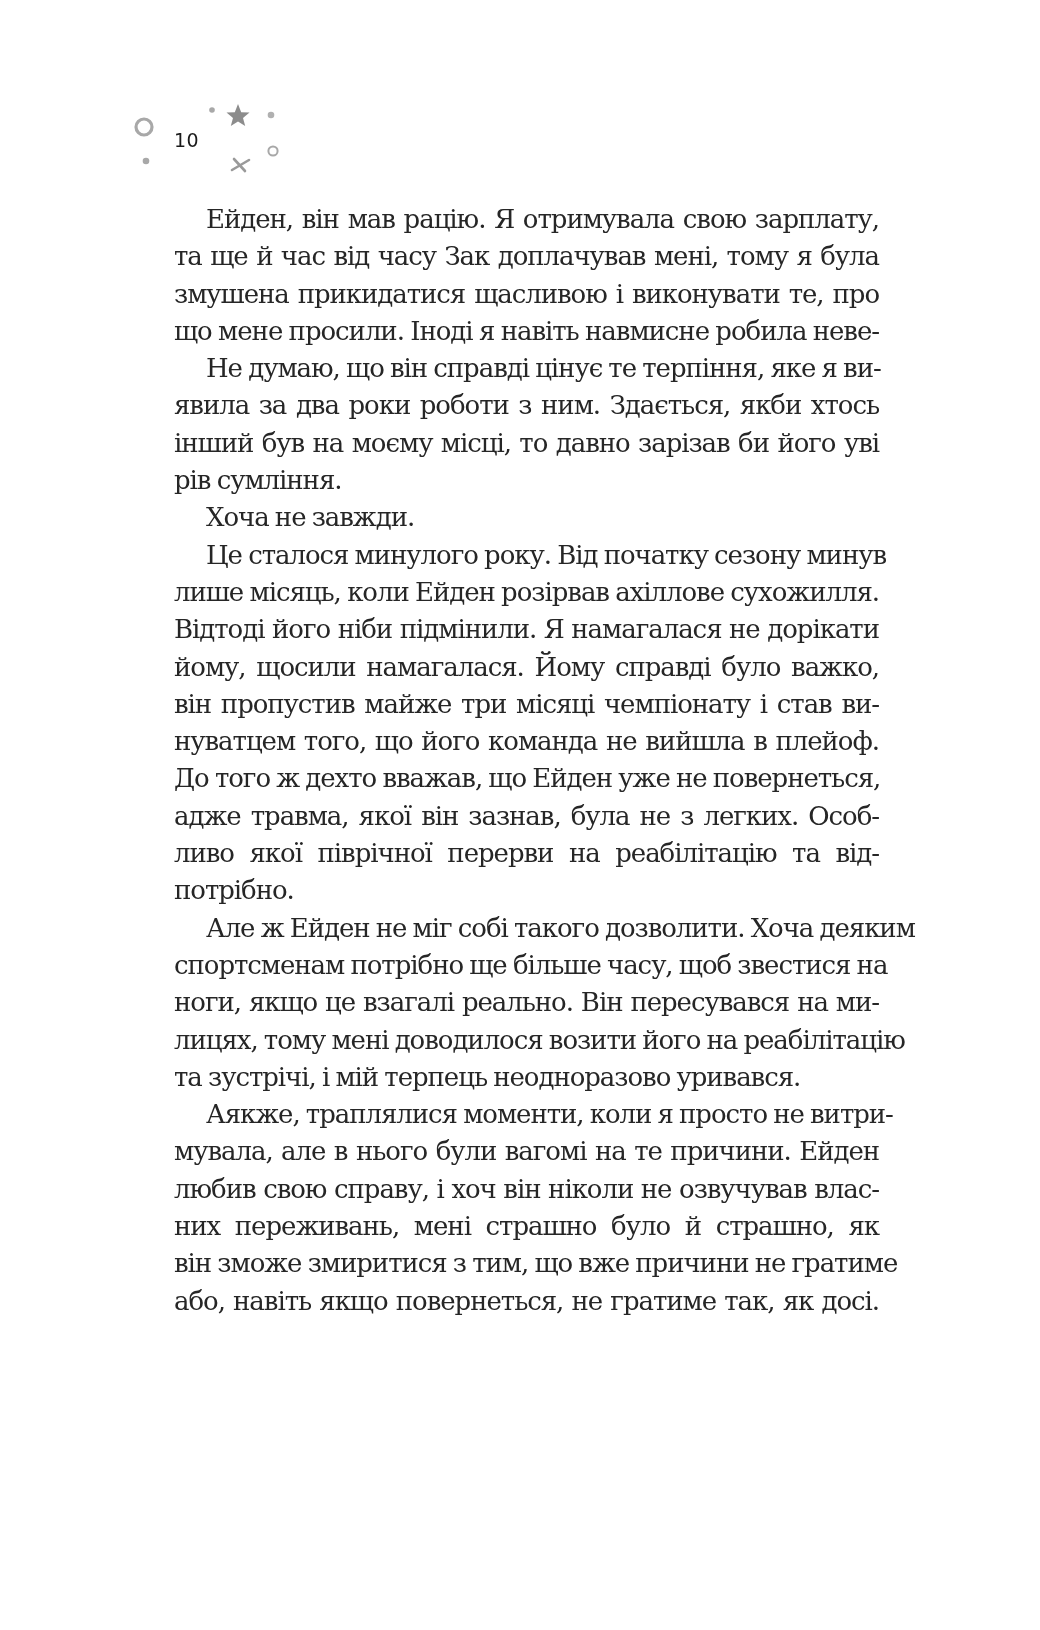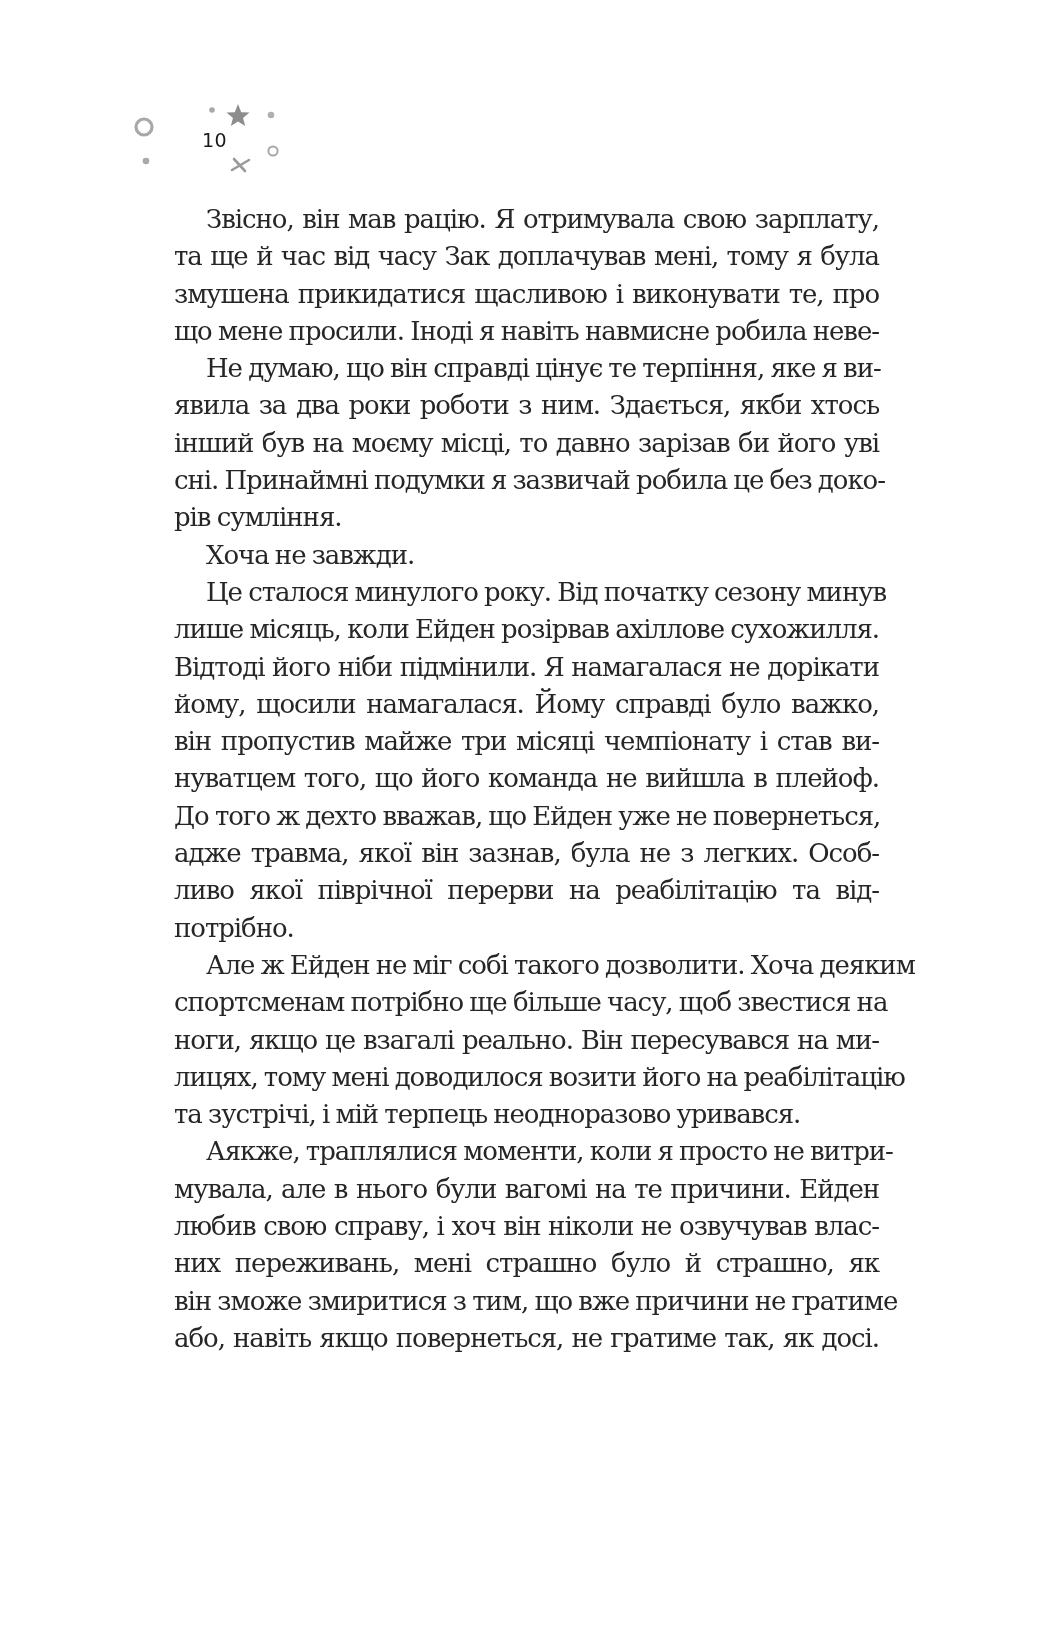--- a/index.html
+++ b/index.html
@@ -29,21 +29,20 @@
     .page-number {
       position: absolute;
       left: 174px;
       top: 131px;
       font-family: "DejaVu Sans", sans-serif;
       font-size: 19px;
       font-weight: 500;
       color: #1a1a1a;
       letter-spacing: 0.5px;
       line-height: 1;
-      margin-left: 28px;
     }
     .text-block {
       position: absolute;
       left: 174px;
       top: 201px;
       width: 705px;
       font-family: "DejaVu Serif", serif;
       font-size: 26px;
       color: #262626;
     }
@@ -92,31 +91,30 @@
       <line x1="232" y1="170" x2="249" y2="160"></line>
       <line x1="234" y1="159" x2="245" y2="171"></line>
     </g>
   </svg>
 
   <div class="page-number">10</div>
 
   <div class="text-block">
 
     <div>
-      <span class="line indent">Звісно, він мав рацію. Я отримувала свою зарплату,</span>
+      <span class="line indent">Ейден, він мав рацію. Я отримувала свою зарплату,</span>
       <span class="line">та ще й час від часу Зак доплачував мені, тому я була</span>
       <span class="line">змушена прикидатися щасливою і виконувати те, про</span>
       <span class="line">що мене просили. Іноді я навіть навмисне робила неве-</span>
     </div>
 
     <div>
       <span class="line indent">Не думаю, що він справді цінує те терпіння, яке я ви-</span>
       <span class="line">явила за два роки роботи з ним. Здається, якби хтось</span>
       <span class="line">інший був на моєму місці, то давно зарізав би його уві</span>
-      <span class="line">сні. Принаймні подумки я зазвичай робила це без доко-</span>
       <span class="line last">рів сумління.</span>
     </div>
 
     <div>
       <span class="line indent last">Хоча не завжди.</span>
     </div>
 
     <div>
       <span class="line indent">Це сталося минулого року. Від початку сезону минув</span>
       <span class="line">лише місяць, коли Ейден розірвав ахіллове сухожилля.</span>

